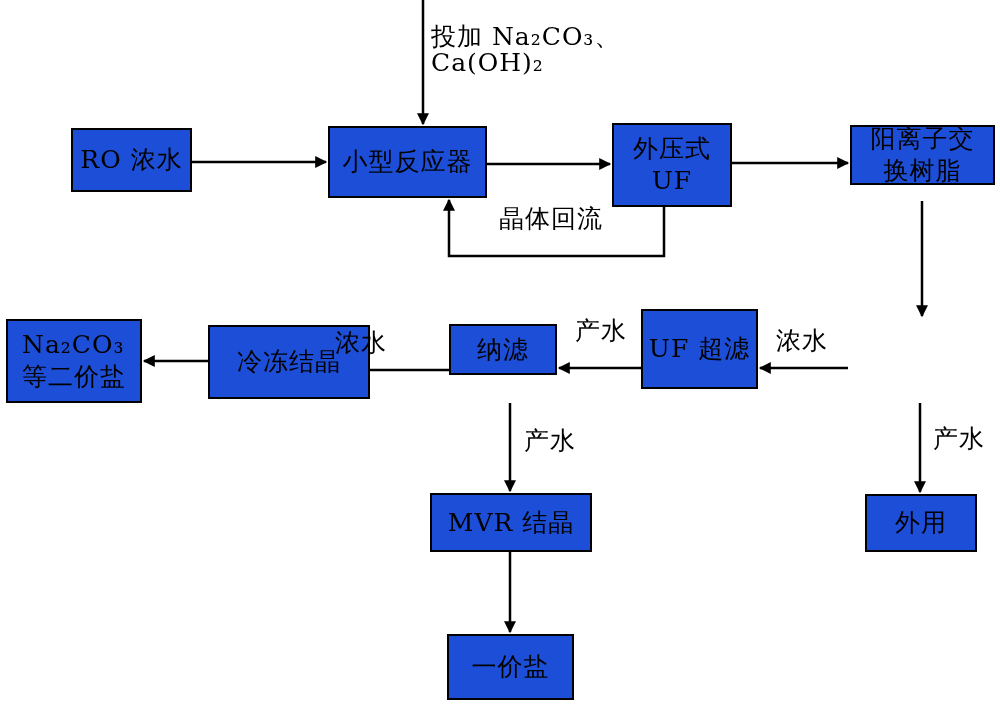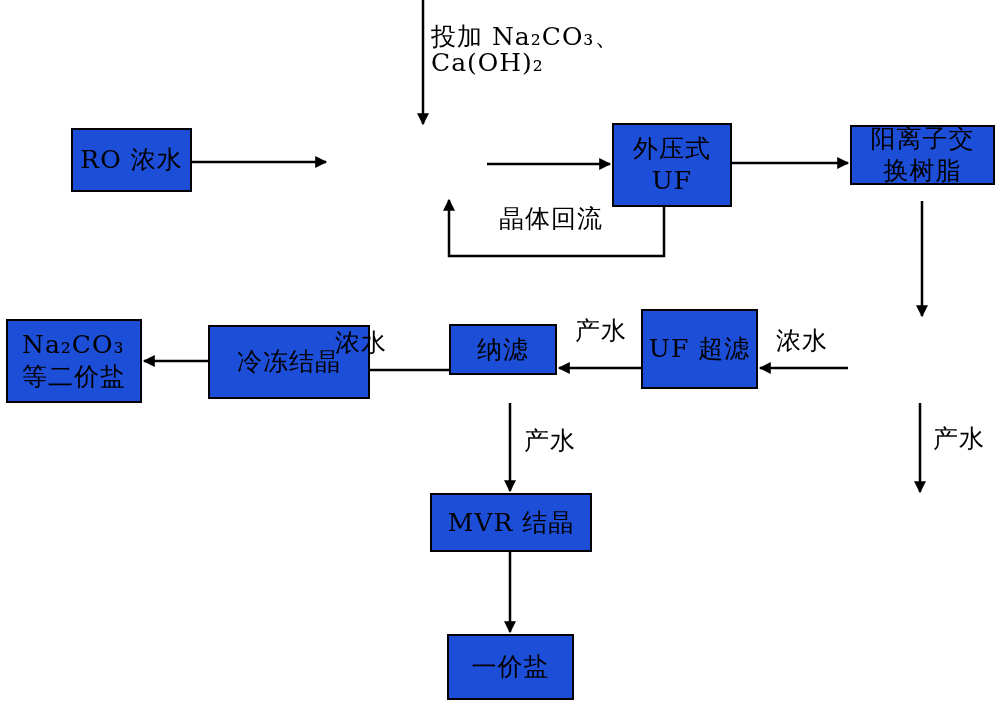--- a/index.html
+++ b/index.html
@@ -75,20 +75,23 @@
     <line x1="208" y1="361" x2="144" y2="361" stroke="#000" stroke-width="2.5" marker-end="url(#arrow)"></line>
     <line x1="510" y1="403" x2="510" y2="491" stroke="#000" stroke-width="2.5" marker-end="url(#arrow)"></line>
     <line x1="510" y1="552" x2="510" y2="632" stroke="#000" stroke-width="2.5" marker-end="url(#arrow)"></line>
     <line x1="920" y1="403" x2="920" y2="492" stroke="#000" stroke-width="2.5" marker-end="url(#arrow)"></line>
   </svg>
 
   <div class="node" style="left:71px;top:128px;width:121px;height:64px">
     <span class="node-label">RO 浓水</span>
   </div>
 
+  <div class="node" style="left:328px;top:126px;width:159px;height:72px">
+    <span class="node-label">小型反应器</span>
+  </div>
 
   <div class="node" style="left:612px;top:123px;width:120px;height:84px">
     <span class="node-label">外压式
 UF</span>
   </div>
 
   <div class="node" style="left:850px;top:125px;width:145px;height:60px">
     <span class="node-label">阳离子交
 换树脂</span>
   </div>
@@ -112,20 +115,23 @@
   </div>
 
   <div class="node" style="left:430px;top:493px;width:162px;height:59px">
     <span class="node-label">MVR 结晶</span>
   </div>
 
   <div class="node" style="left:447px;top:634px;width:127px;height:66px">
     <span class="node-label">一价盐</span>
   </div>
 
+  <div class="node" style="left:865px;top:494px;width:112px;height:58px">
+    <span class="node-label">外用</span>
+  </div>
 
   <div class="edge-label" style="left:431px;top:24px">投加 Na₂CO₃、
 Ca(OH)₂</div>
 
   <div class="edge-label" style="left:499px;top:206px">晶体回流</div>
 
   <div class="edge-label" style="left:776px;top:328px">浓水</div>
 
   <div class="edge-label" style="left:575px;top:318px">产水</div>
 

